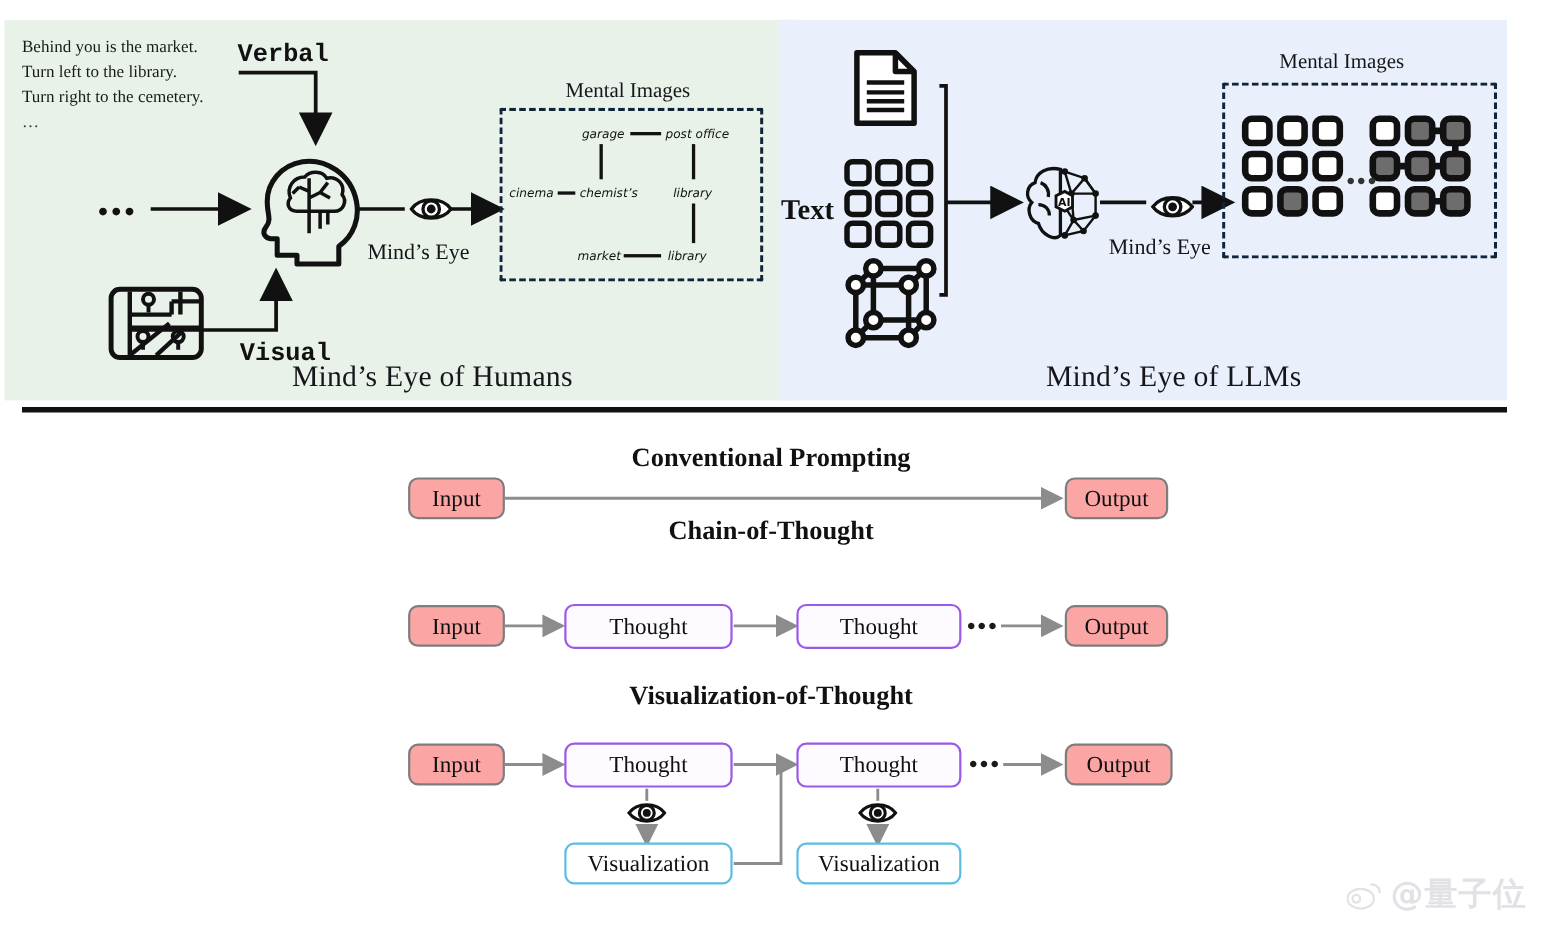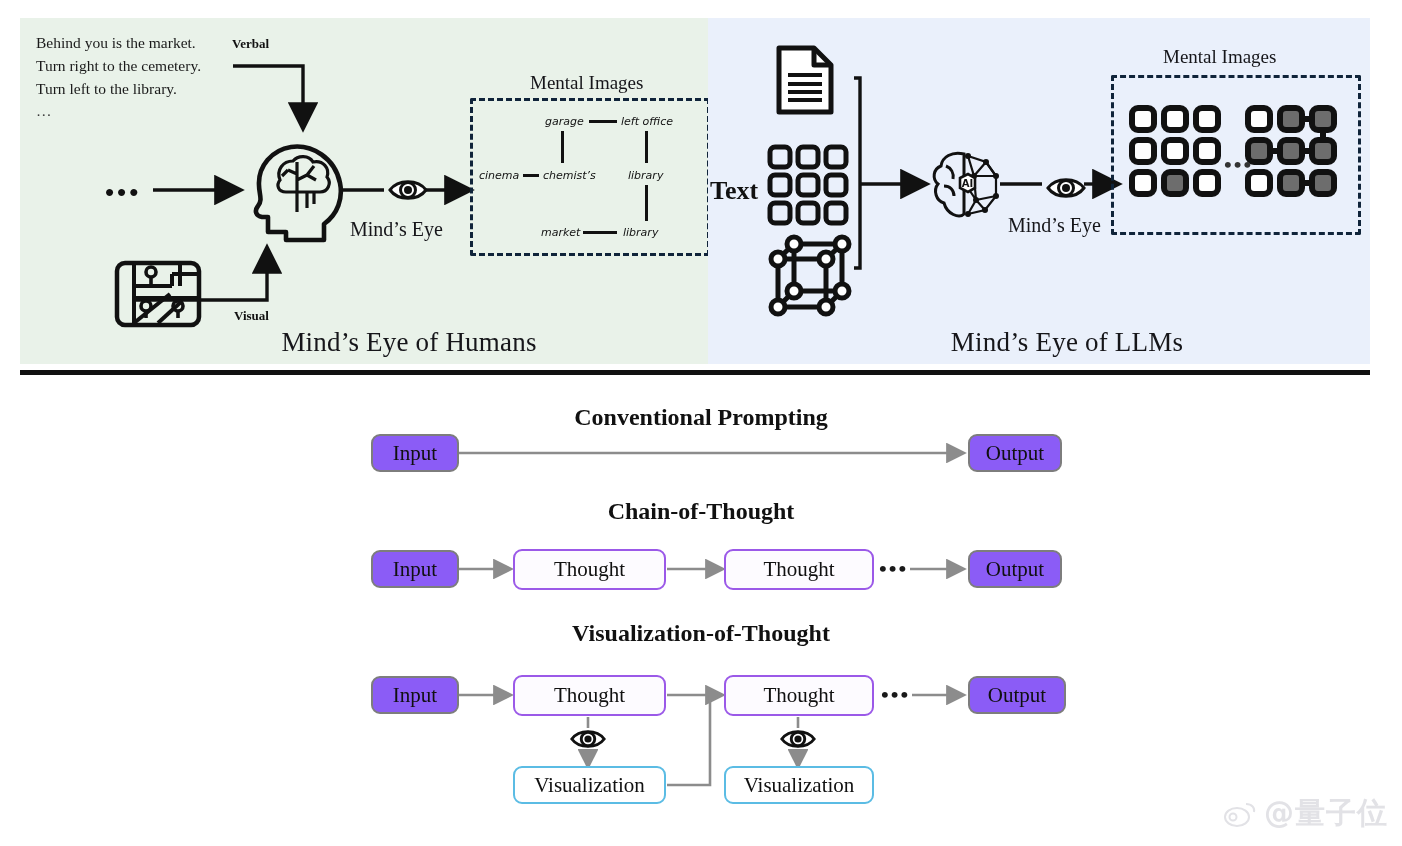--- a/index.html
+++ b/index.html
@@ -21,21 +21,21 @@
   }
 
   
   .panel {
     position: absolute;
     top: 18px;
     height: 346px;
     box-sizing: border-box;
   }
   #panel-humans {
-    left: 20px;
+    left: 4px;
     width: 722px;
     background: #e9f2e9;
   }
   #panel-llms {
     left: 708px;
     width: 662px;
     background: #eaf0fb;
   }
   .panel-caption {
     position: absolute;
@@ -64,23 +64,23 @@
     top: 14px;
     width: 280px;
     font-size: 15.5px;
     line-height: 1.47;
     color: #1a1a1a;
   }
   #verbal-text .ellip { display:block; letter-spacing:2px; color:#3a3a3a; }
 
   .bold-label {
     position: absolute;
-    font-family: Liberation Serif, serif;
+    font-family: Liberation Mono, monospace;
     font-weight: bold;
-    font-size: 13px;
+    font-size: 23px;
     color: #111111;
   }
   #verbal-label { left: 212px; top: 18px; }
   #visual-label { left: 214px; top: 290px; }
 
   #dots-left {
     position: absolute;
     left: 85px;
     top: 160px;
     font-size: 26px;
@@ -146,33 +146,33 @@
   
   .flow-title {
     position: absolute;
     width: 100%;
     text-align: center;
     font-weight: bold;
     font-size: 24px;
     color: #111111;
   }
   #title-conventional { top: 404px; }
-  #title-cot          { top: 498px; }
+  #title-cot          { top: 470px; }
   #title-vot          { top: 620px; }
 
   .node {
     position: absolute;
     box-sizing: border-box;
     display: flex;
     align-items: center;
     justify-content: center;
     border-radius: 9px;
     font-size: 21px;
     color: #101010;
-    background: #8b5cf6;
+    background: #fca5a5;
     white-space: nowrap;
   }
   .node-io      { border: 2.2px solid #7d7d7d; }
   .node-thought { border: 2.6px solid #9b59e8; background: #fdfbff; }
   .node-vis     { border: 2.4px solid #5bbce4; background: #ffffff; }
 
   .dots-h {
     position: absolute;
     font-size: 22px;
     font-weight: bold;
@@ -197,22 +197,22 @@
 </style>
 </head>
 <body>
 
 <div id="figure">
 
   <div class="panel" id="panel-humans">
 
     <div id="verbal-text">
       <div>Behind you is the market.</div>
+      <div>Turn left to the library.</div>
       <div>Turn right to the cemetery.</div>
-      <div>Turn left to the library.</div>
       <span class="ellip">…</span>
     </div>
 
     <div class="bold-label" id="verbal-label">Verbal</div>
     <div class="bold-label" id="visual-label">Visual</div>
 
     <div id="dots-left">•••</div>
 
     <svg style="position:absolute;left:0;top:0;width:678px;height:346px;">
       <defs>
@@ -262,21 +262,21 @@
     <svg id="eye-left" width="40" height="28" viewBox="0 0 40 28">
       <path d="M2,14 C10,3 30,3 38,14 C30,25 10,25 2,14 Z" fill="#fff" stroke="#111" stroke-width="3"></path>
       <circle cx="20" cy="14" r="7.5" fill="none" stroke="#111" stroke-width="3"></circle>
       <circle cx="20" cy="14" r="4" fill="#111"></circle>
     </svg>
     <div id="mindseye-left">Mind’s Eye</div>
 
     <div class="mental-title" id="mental-title-left">Mental Images</div>
     <div class="mental-box" id="mental-box-left">
       <div class="hw" style="left:72px; top:14px;">garage</div>
-      <div class="hw" style="left:148px; top:14px;">left office</div>
+      <div class="hw" style="left:148px; top:14px;">post office</div>
       <div class="hw" style="left:6px; top:68px;text-align:right;">cinema</div>
       <div class="hw" style="left:70px; top:68px;">chemist’s</div>
       <div class="hw" style="left:155px; top:68px;">library</div>
       <div class="hw" style="left:68px; top:125px;text-align:right;">market</div>
       <div class="hw" style="left:150px; top:125px;">library</div>
       <div class="hline" style="left:116px; top:19px;  width:28px;"></div>
       <div class="vline" style="left:88px;  top:30px;  height:32px;"></div>
       <div class="vline" style="left:172px; top:30px;  height:32px;"></div>
       <div class="hline" style="left:50px;  top:73px;  width:16px;"></div>
       <div class="vline" style="left:172px; top:84px;  height:36px;"></div>

